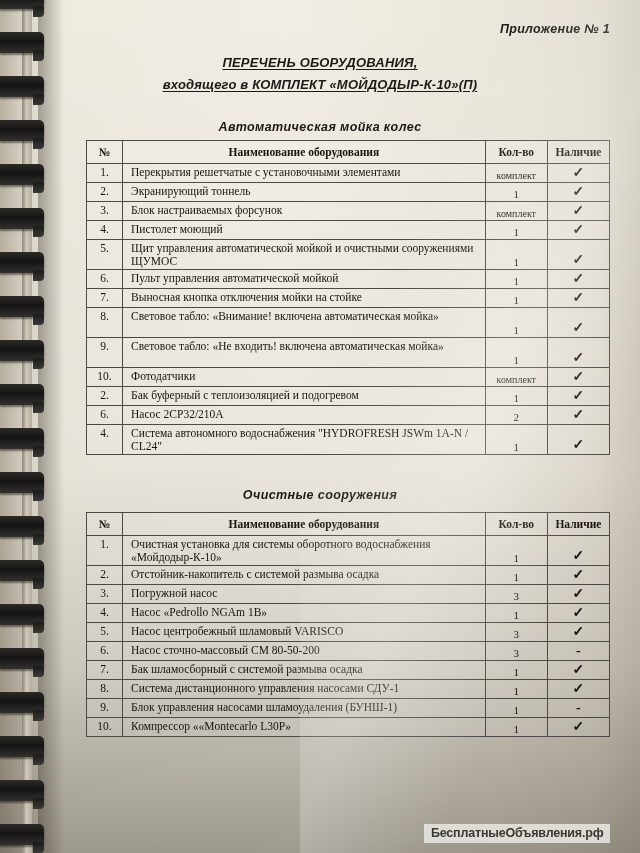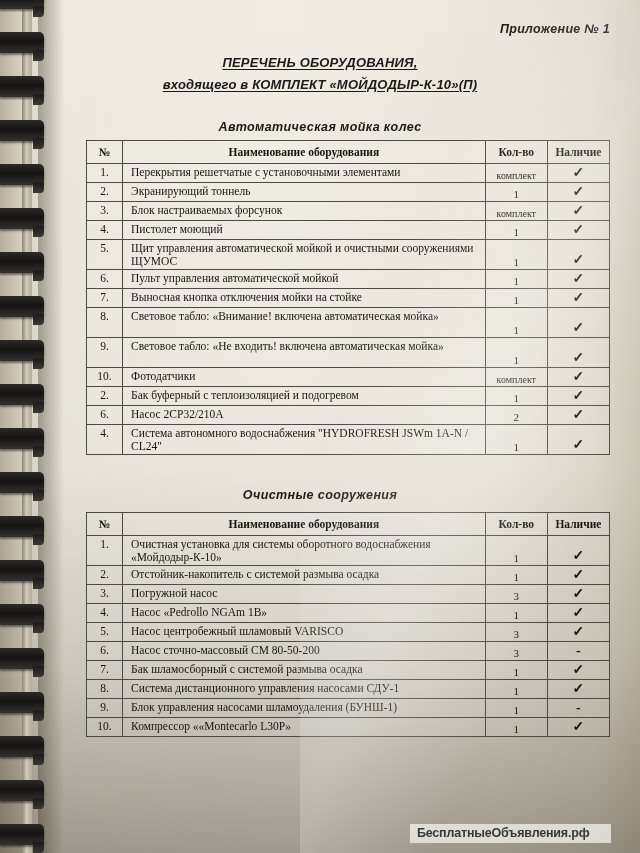--- a/index.html
+++ b/index.html
@@ -108,22 +108,22 @@
   }
   .tbl td.qty.kit{font-size:10px;}
   .tbl td.av{
     font-size:14px;text-align:center;vertical-align:bottom;
     padding-bottom:1px;font-weight:bold;
   }
   .r1{height:19px;}
   .r2{height:30px;}
   
   #watermark{
-    position:absolute;left:410px;top:824px;
-    padding:2px 22px 3px 7px;
+    position:absolute;left:424px;top:824px;
+    padding:2px 7px 3px 7px;
     background:rgba(238,236,231,.80);
     font-family:"Liberation Sans", sans-serif;
     font-size:12.5px;font-weight:bold;color:#3a3833;
     letter-spacing:-.2px;
   }
   #glare{
     position:absolute;left:300px;top:0;width:340px;height:853px;
     pointer-events:none;
     background:linear-gradient(115deg, rgba(255,255,255,0) 30%, rgba(255,255,255,.22) 52%, rgba(255,255,255,0) 72%);
   }

